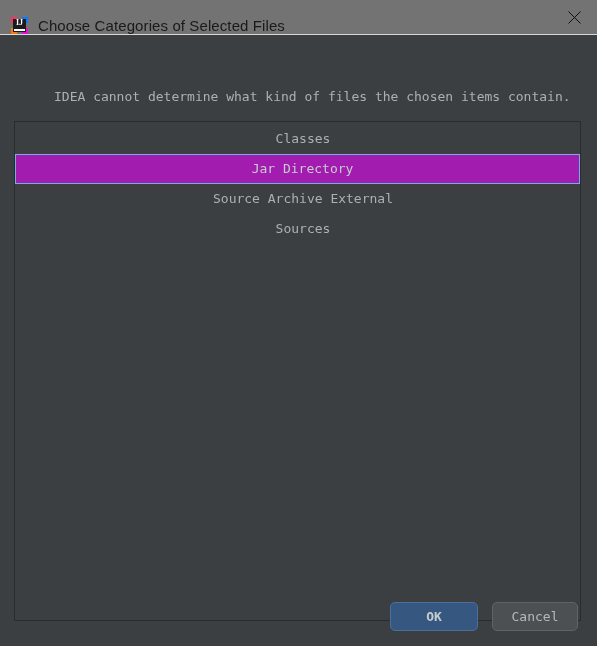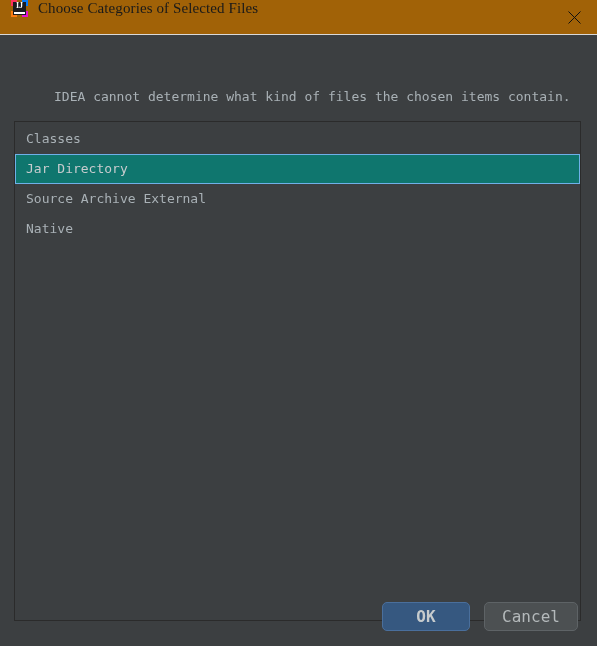--- a/index.html
+++ b/index.html
@@ -22,24 +22,24 @@
     background: #3c3f41;
     display: flex;
     flex-direction: column;
   }
 
   
   .titlebar {
     position: relative;
     height: 29px;
     min-height: 35px;
-    background: #a16207;
+    background: #737373;
     border-bottom: 1px solid #d9d9d9;
     display: flex;
-    align-items: flex-start;
+    align-items: flex-end;
     padding-left: 11px;
     box-sizing: border-box;
   }
   .app-icon {
     position: relative;
     width: 17px;
     height: 17px;
     margin-right: 10px;
     flex: 0 0 auto;
   }
@@ -69,21 +69,21 @@
   }
   .app-icon .ubar {
     position: absolute;
     left: 3px; bottom: 3px; width: 11px; height: 2px;
     background: #ffffff;
   }
 
   .title-text {
     font-size: 15px;
     color: #1a1a1a;
-    font-family: Liberation Serif, serif;
+    font-family: Liberation Sans, sans-serif;
     letter-spacing: 0.1px;
     white-space: nowrap;
   }
 
   .close-btn {
     position: absolute;
     right: 0;
     top: 0;
     width: 46px;
     height: 34px;
@@ -119,33 +119,34 @@
     top: 86px;
     width: 567px;
     height: 500px;
     box-sizing: border-box;
     background: #3c3f41;
     border: 1px solid #2b2b2b;
     overflow: hidden;
   }
   .list-inner {
     padding-top: 2px;
+    text-align: center;
   }
   .list-item {
     height: 30px;
     line-height: 30px;
     box-sizing: border-box;
     padding-left: 11px;
     font-family: "DejaVu Sans Mono", "Liberation Mono", monospace;
     font-size: 13px;
     color: #a9b1b6;
     white-space: nowrap;
   }
   .list-item.selected {
-    background: #0f766e;
+    background: #a21caf;
     border: 1px solid #6fb0e8;
     color: #c8ccce;
     line-height: 28px;
     padding-left: 10px;
   }
 
   
   .footer {
     position: absolute;
     left: 0;
@@ -156,37 +157,37 @@
     align-items: center;
     justify-content: flex-end;
     padding-right: 19px;
     box-sizing: border-box;
   }
   .btn {
     height: 29px;
     border-radius: 5px;
     box-sizing: border-box;
     font-family: "DejaVu Sans Mono", "Liberation Mono", monospace;
-    font-size: 16px;
+    font-size: 13px;
     display: flex;
     align-items: center;
     justify-content: center;
     cursor: default;
     user-select: none;
   }
   .btn-ok {
     width: 88px;
     background: #365880;
     border: 1px solid #4a6f9c;
     color: #c6cbcd;
     font-weight: bold;
     margin-right: 14px;
   }
   .btn-cancel {
-    width: 94px;
+    width: 86px;
     background: #4c5052;
     border: 1px solid #5e6366;
     color: #b4b9bb;
   }
 </style>
 </head>
 <body>
 
 <div class="dialog">
 
@@ -214,21 +215,21 @@
     <div class="description">
       <span class="line">IDEA cannot determine what kind of files the chosen items contain.</span>
       <span class="line">Choose the appropriate categories from the list.</span>
     </div>
 
     <div class="list-panel">
       <div class="list-inner">
         <div class="list-item">Classes</div>
         <div class="list-item selected">Jar Directory</div>
         <div class="list-item">Source Archive External</div>
-        <div class="list-item">Native</div>
+        <div class="list-item">Sources</div>
       </div>
     </div>
 
     <div class="footer">
       <div class="btn btn-ok">OK</div>
       <div class="btn btn-cancel">Cancel</div>
     </div>
 
   </div>
 </div>

